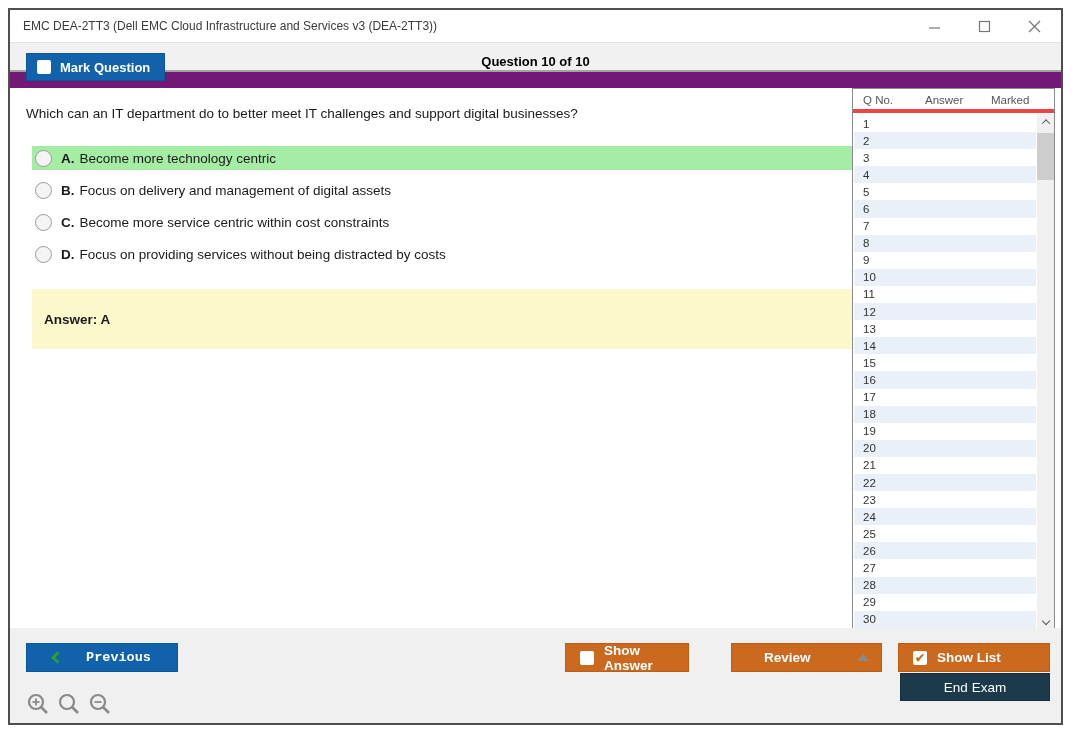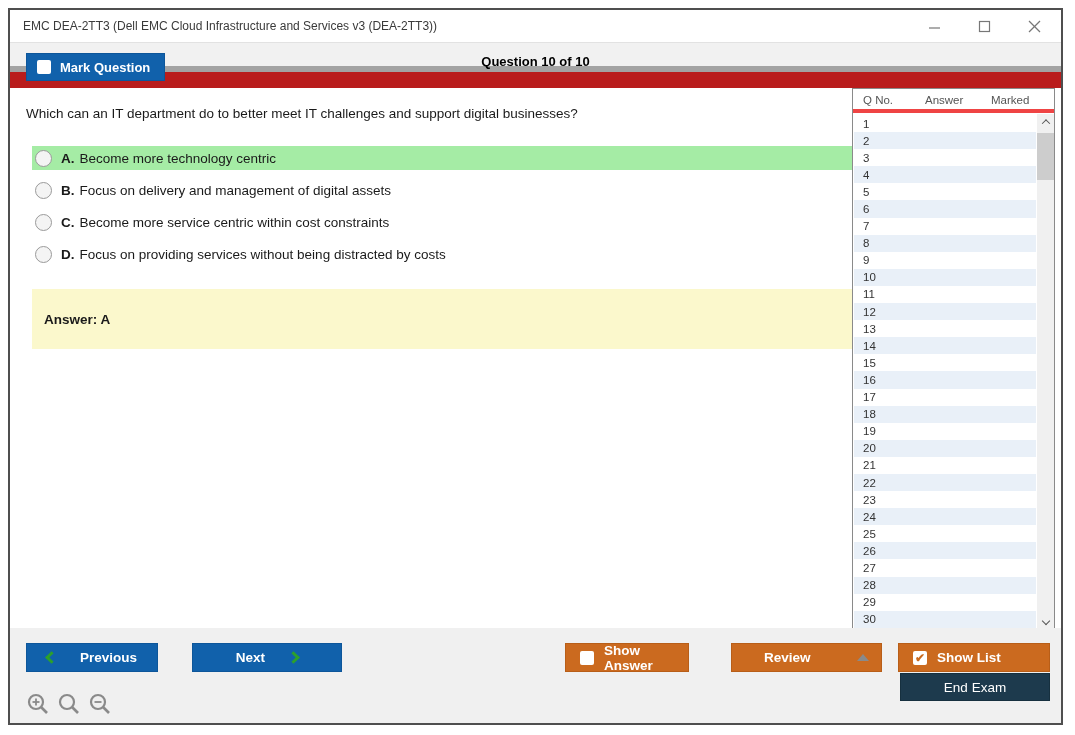--- a/index.html
+++ b/index.html
@@ -1,26 +1,26 @@
 <!DOCTYPE html>
 <html><head>
 <meta charset="utf-8">
 <style>
   * { margin:0; padding:0; box-sizing:border-box; }
   html,body { width:1075px; height:735px; background:#fff; font-family:"Liberation Sans", sans-serif; overflow:hidden; }
-  .window { position:absolute; left:8px; top:8px; width:1055px; height:717px; border:2px solid #4f4f4f; background:#b91c1c; }
+  .window { position:absolute; left:8px; top:8px; width:1055px; height:717px; border:2px solid #4f4f4f; background:#701a75; }
 
   
   .titlebar { position:absolute; left:0; top:0; right:0; height:32px; background:#fff; display:flex; align-items:center; }
   .win-title { font-size:12px; color:#3a3a3a; padding-left:13px; }
   .win-controls { margin-left:auto; display:flex; align-items:center; gap:37px; padding-right:20px; }
   .win-controls svg { display:block; }
 
   
-  .headerband { position:absolute; left:0; top:32px; right:0; height:30px; background:#f1f1f1; border-top:1px solid #e2e2e2; border-bottom:6px solid #a3a3a3; }
+  .headerband { position:absolute; left:0; top:32px; right:0; height:30px; background:#f1f1f1; border-top:1px solid #e2e2e2; border-bottom:2px solid #a3a3a3; }
   .btn-mark { position:absolute; left:16px; top:10px; width:139px; height:28px; background:#1161ab; border:1px solid #0d569a; color:#fff; font-weight:bold; font-size:13px; display:flex; align-items:center; justify-content:flex-start; padding-left:10px; gap:9px; cursor:pointer; }
   .cbox { width:14px; height:14px; background:#fff; border-radius:2px; flex:0 0 auto; display:flex; align-items:center; justify-content:center; font-size:12px; line-height:14px; }
   .cbox.checked { color:#c96a1f; font-weight:bold; }
   .q-counter { position:absolute; left:0; right:0; top:11px; text-align:center; font-size:13px; font-weight:bold; color:#000; }
 
   
   .main { position:absolute; left:0; top:78px; right:0; bottom:95px; background:#fff; }
   .question-text { position:absolute; left:16px; top:18px; font-size:13.5px; color:#1a1a1a; }
   .options { position:absolute; left:22px; top:58px; width:828px; }
   .option-row { height:24px; margin-bottom:8px; display:flex; align-items:center; padding-left:3px; font-size:13.5px; color:#1a1a1a; cursor:pointer; }
@@ -47,21 +47,21 @@
 
   
   .bottombar { position:absolute; left:0; right:0; bottom:0; height:95px; background:#f0f0f0; }
   .btn { position:absolute; height:29px; display:flex; align-items:center; justify-content:center; color:#fff; font-size:13.5px; cursor:pointer; }
   .btn-blue { background:#1161ab; border:1px solid #0d569a; font-weight:bold; }
   .btn-orange { background:#cb6a1f; border:1px solid #b85e18; font-weight:600; }
   .btn-navy { background:#1d3a4d; border:1px solid #16303f; font-weight:400; }
   .chev-left { width:9px; height:9px; border-left:3px solid #2ca02c; border-bottom:3px solid #2ca02c; transform:rotate(45deg); }
   .chev-right { width:9px; height:9px; border-left:3px solid #2ca02c; border-bottom:3px solid #2ca02c; transform:rotate(225deg); }
   .tri-up { width:0; height:0; border-left:6px solid transparent; border-right:6px solid transparent; border-bottom:7px solid #8a8a8a; }
-  .btn-prev { left:16px; top:15px; width:132px; gap:24px; }
+  .btn-prev { left:16px; top:15px; width:152px; gap:24px;font-family:Liberation Mono, monospace; }
   .btn-next { left:182px; top:15px; width:150px; gap:24px; }
   .btn-showanswer { left:555px; top:15px; width:124px; justify-content:flex-end; padding-left:14px; gap:10px; }
   .btn-review { left:721px; top:15px; width:151px; justify-content:flex-start; padding-left:32px; }
   .btn-review .tri-up { position:absolute; right:12px; }
   .btn-showlist { left:888px; top:15px; width:152px; justify-content:flex-start; padding-left:14px; gap:10px; }
   .btn-save { left:723px; top:59px; width:149px; height:28px; }
   .btn-end { left:890px; top:45px; width:150px; height:28px; }
   .zoomers { position:absolute; left:16px; top:64px; display:flex; gap:7px; }
   .zoomers svg { display:block; cursor:pointer; }
 </style>
@@ -178,24 +178,20 @@
           </div>
       </div>
     </div>
   </div>
 
   <div class="bottombar">
     <div class="btn btn-blue btn-prev">
       <span class="chev-left"></span>
       <span>Previous</span>
     </div>
-    <div class="btn btn-blue btn-next">
-      <span>Next</span>
-      <span class="chev-right"></span>
-    </div>
     <div class="btn btn-orange btn-showanswer">
       <span class="cbox"></span>
       <span>Show Answer</span>
     </div>
     <div class="btn btn-orange btn-review">
       <span>Review</span>
       <span class="tri-up"></span>
     </div>
     <div class="btn btn-orange btn-showlist">
       <span class="cbox checked">✔</span>

